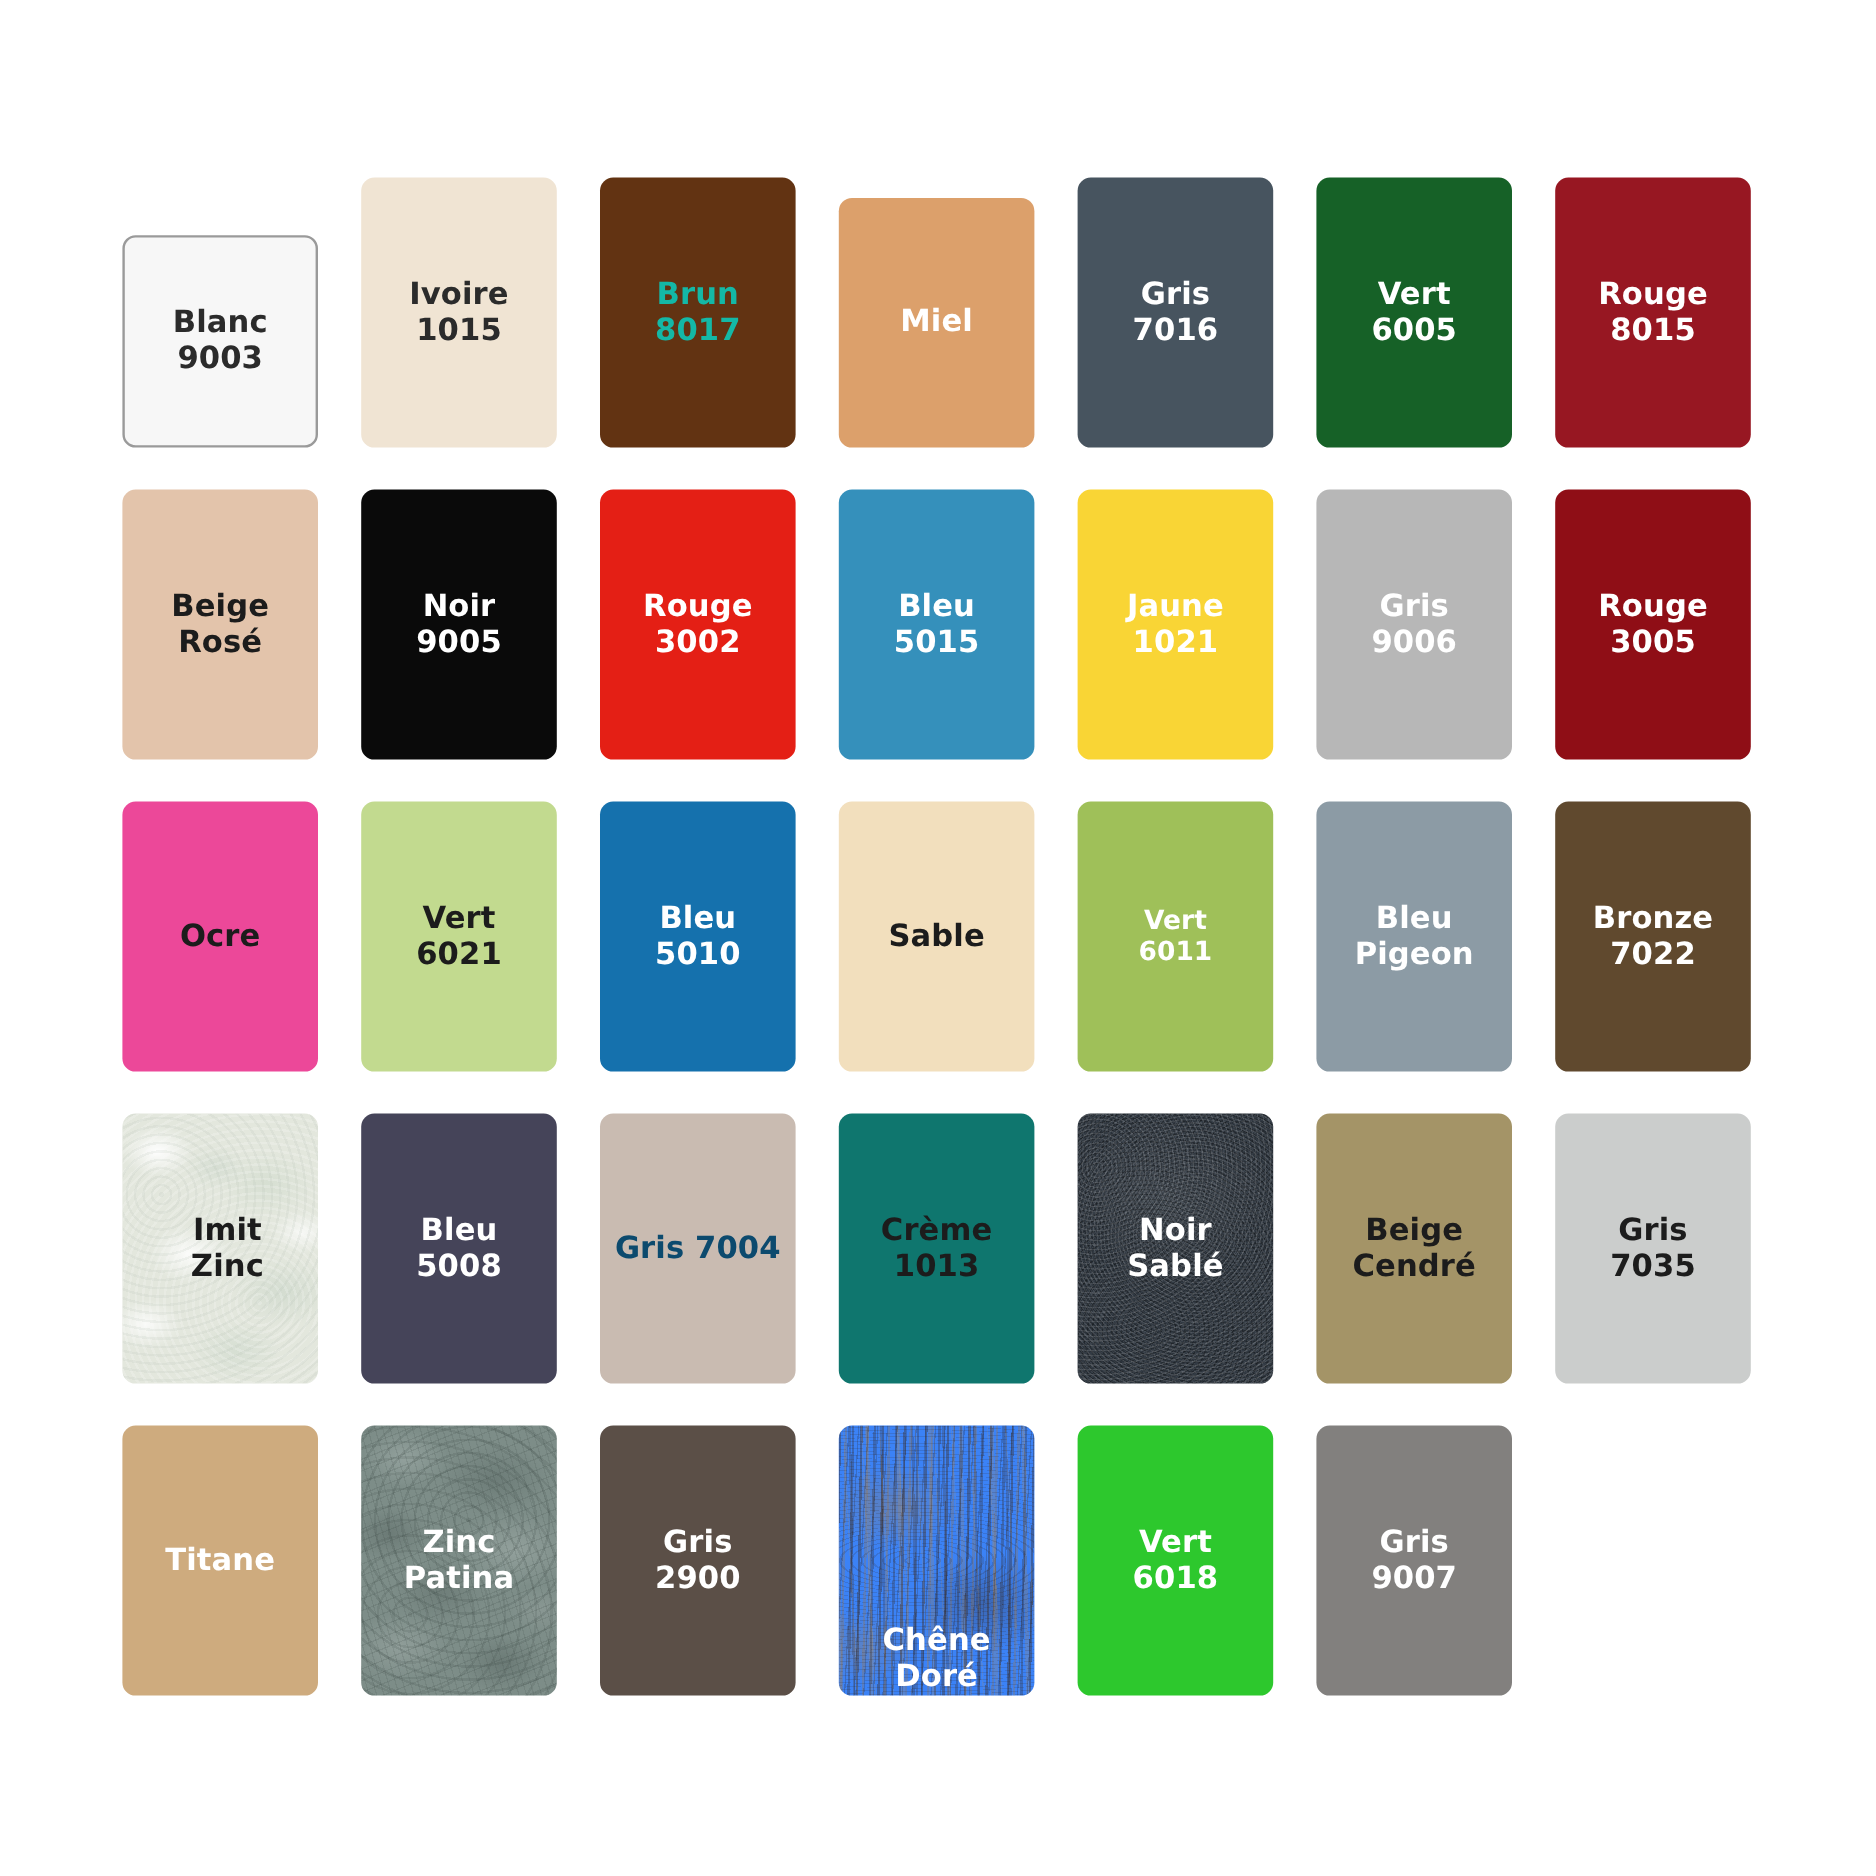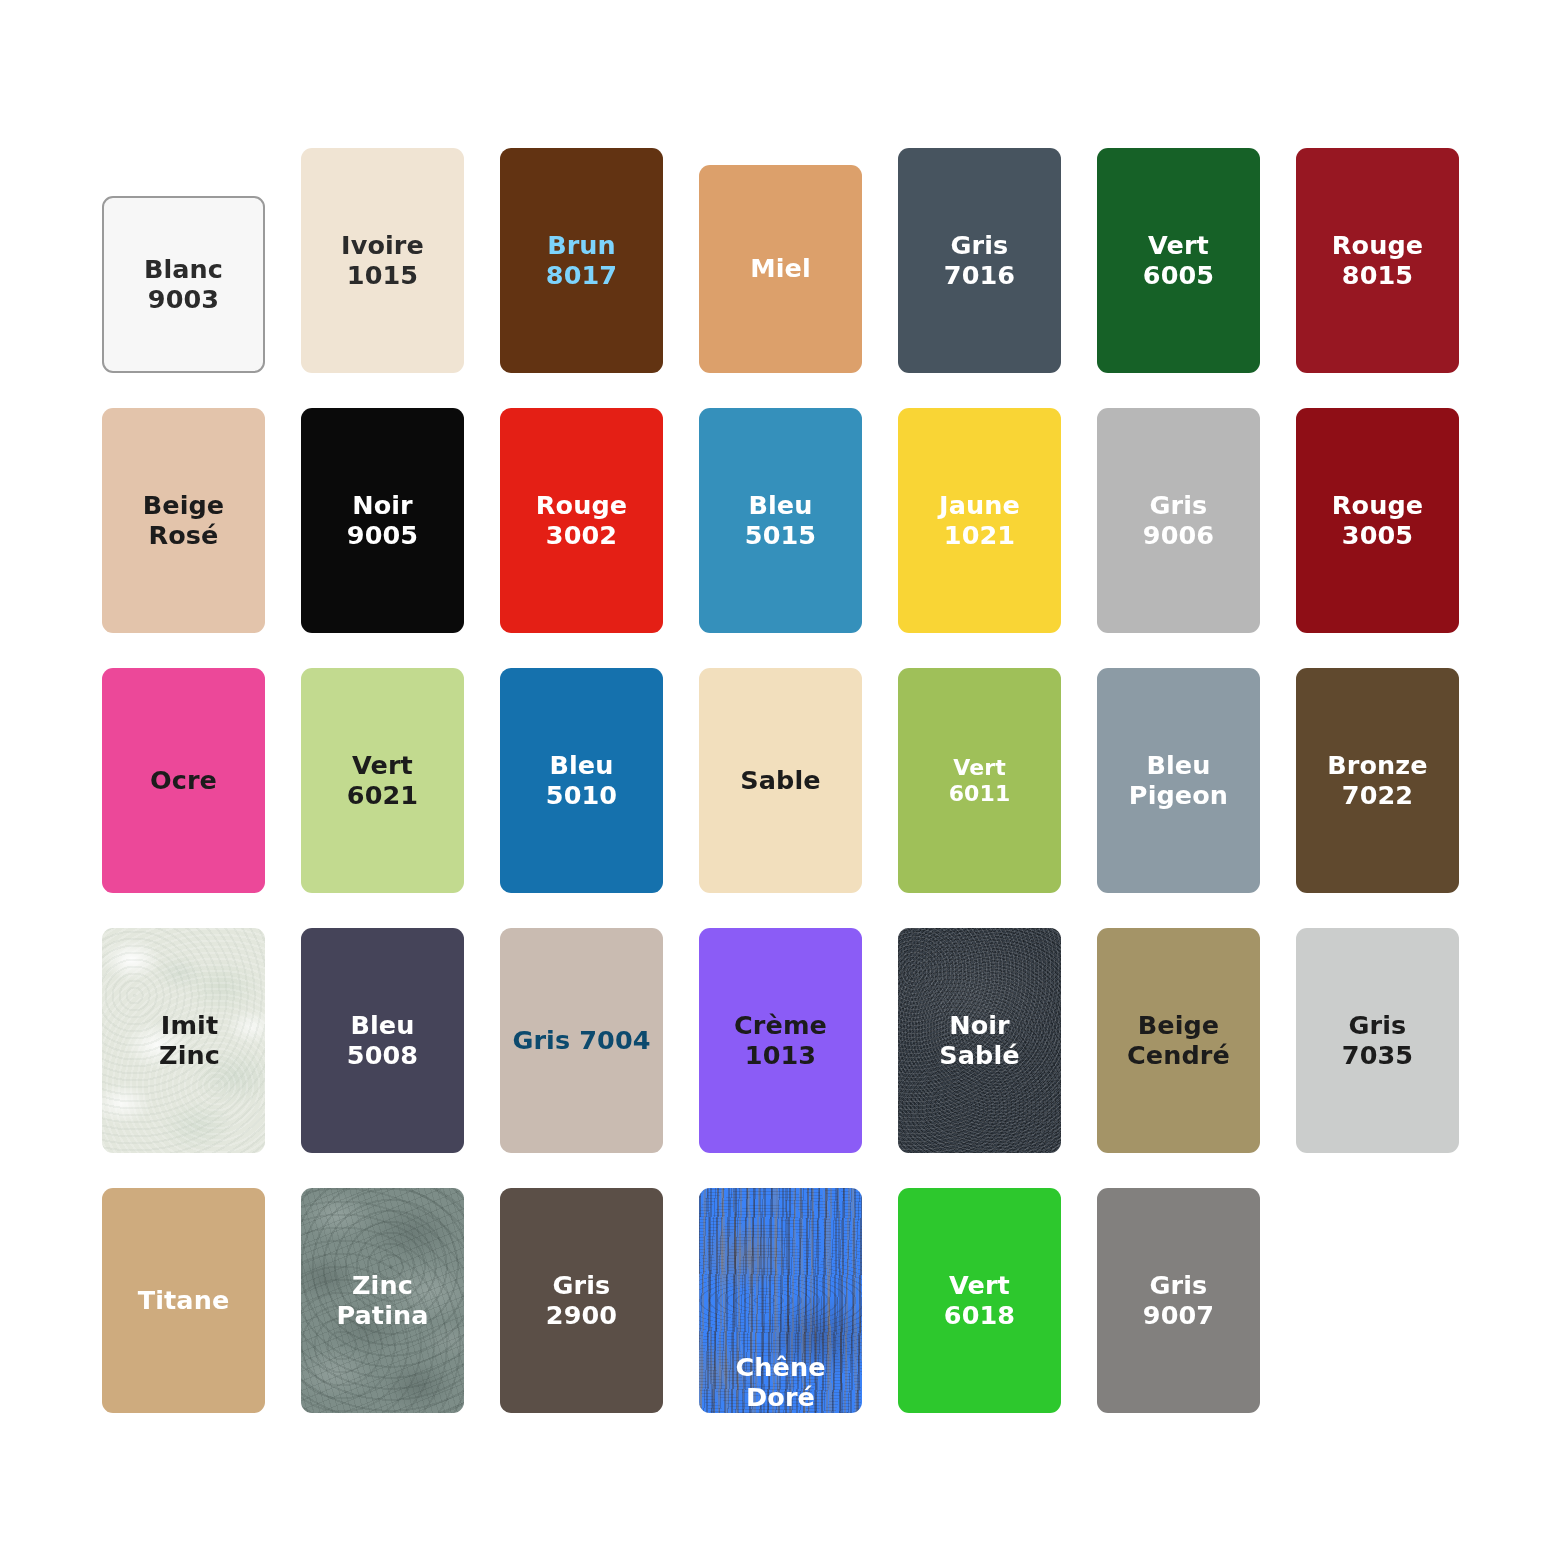--- a/index.html
+++ b/index.html
@@ -153,21 +153,21 @@
 <div id="palette">
     <div class="swatch bordered" style="background: rgb(247, 247, 247); border-color: rgb(154, 154, 154);">
       <span class="label" style="color: rgb(43, 43, 43);">Blanc
 9003</span>
     </div>
     <div class="swatch" style="background: rgb(240, 228, 211);">
       <span class="label" style="color: rgb(43, 43, 43);">Ivoire
 1015</span>
     </div>
     <div class="swatch" style="background: rgb(98, 51, 18);">
-      <span class="label" style="color: #7dd3fc;">Brun
+      <span class="label" style="color: #14b8a6;">Brun
 8017</span>
     </div>
     <div class="swatch" style="background: rgb(220, 160, 107); margin-top: 17px;">
       <span class="label" style="color: rgb(255, 255, 255);">Miel</span>
     </div>
     <div class="swatch" style="background: rgb(71, 84, 95);">
       <span class="label" style="color: rgb(255, 255, 255);">Gris
 7016</span>
     </div>
     <div class="swatch" style="background: rgb(22, 97, 39);">
@@ -237,21 +237,21 @@
       <span class="label" style="color: rgb(28, 28, 28);">Imit
 Zinc</span>
     </div>
     <div class="swatch" style="background: rgb(69, 68, 89);">
       <span class="label" style="color: rgb(255, 255, 255);">Bleu
 5008</span>
     </div>
     <div class="swatch" style="background: rgb(201, 187, 177);">
       <span class="label" style="color: #0c4a6e;">Gris 7004</span>
     </div>
-    <div class="swatch" style="background: #8b5cf6;">
+    <div class="swatch" style="background: #0f766e;">
       <span class="label" style="color: rgb(28, 28, 28);">Crème
 1013</span>
     </div>
     <div class="swatch" style="background: rgb(50, 58, 67);">
       <div class="tex tex-sable"></div>
       <span class="label" style="color: rgb(255, 255, 255);">Noir
 Sablé</span>
     </div>
     <div class="swatch" style="background: rgb(164, 148, 103);">
       <span class="label" style="color: rgb(28, 28, 28);">Beige

